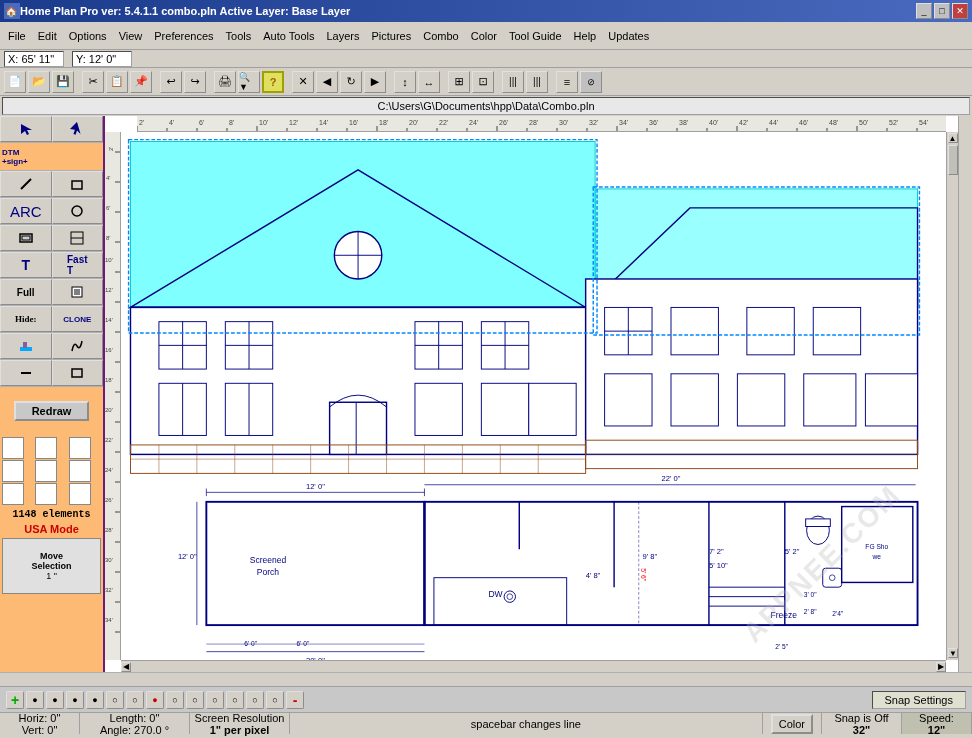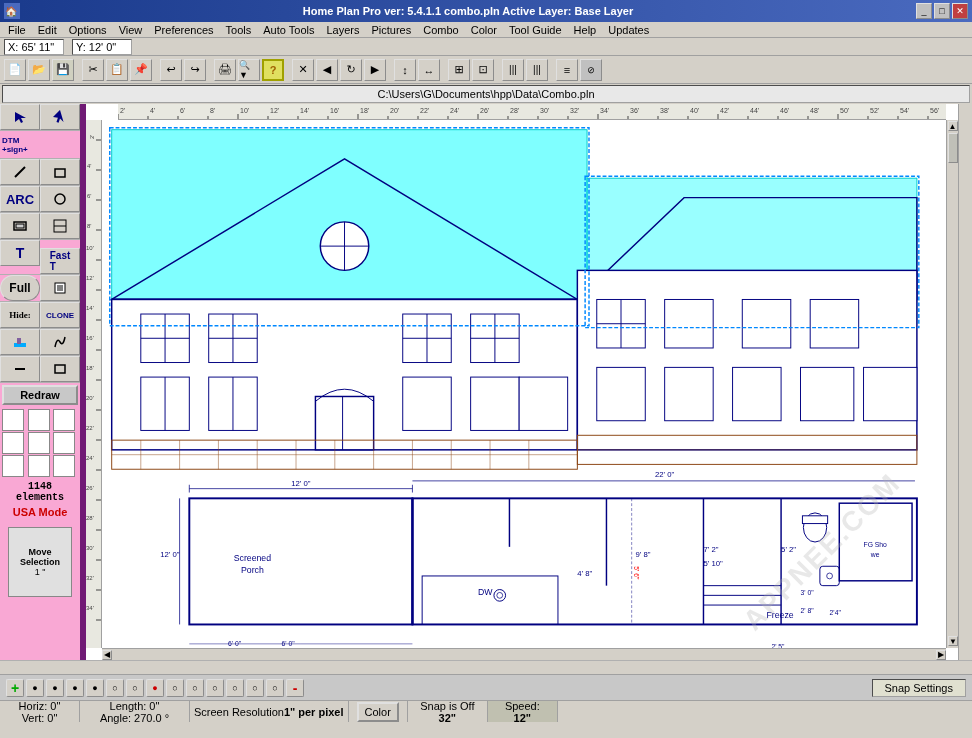--- a/index.html
+++ b/index.html
@@ -5,28 +5,28 @@
     * { margin: 0; padding: 0; box-sizing: border-box; }
     body { width: 972px; height: 738px; overflow: hidden; font-family: 'Arial', sans-serif; font-size: 11px; background: #d4d0c8; }
 
     
     #title-bar {
       height: 22px;
       background: linear-gradient(to right, #1a3a8c, #4a6abf);
       display: flex; align-items: center; justify-content: space-between;
       padding: 0 4px; color: white;
     }
-    #title-bar .title-text { flex: 1; text-align: center; font-size: 11px; font-weight: bold; }
+    #title-bar .title-text { flex: 1; text-align: left; font-size: 11px; font-weight: bold; }
     #title-bar .win-controls { display: flex; gap: 2px; }
     #title-bar .win-btn { width: 16px; height: 16px; background: #c0c0c0; border: 1px outset #e0e0e0; font-size: 9px; display: flex; align-items: center; justify-content: center; cursor: pointer; color: #000; }
     #title-bar .win-btn.close { background: #c04040; color: white; }
 
     
     #menu-bar {
-      height: 16px;
+      height: 28px;
       background: #d4d0c8;
       display: flex; align-items: center;
       border-bottom: 1px solid #a0a0a0;
       padding: 0 2px;
     }
     .menu-item { padding: 2px 6px; font-size: 11px; cursor: pointer; color: #000; }
 
     
     #coord-bar {
       height: 18px;
@@ -66,23 +66,23 @@
     }
 
     
     #main-area {
       display: flex;
       height: calc(738px - 22px - 20px - 18px - 28px - 18px - 26px - 28px);
     }
 
     
     #left-toolbar {
-      width: 86px;
-      background: #f9a8d4;
-      border-right: 6px solid #701a75;
+      width: 105px;
+      background: #fdba74;
+      border-right: 2px solid #701a75;
       display: flex; flex-direction: column;
       overflow: hidden;
     }
 
     .lt-row {
       display: flex;
       border-bottom: 1px solid #b0b0b0;
     }
     .lt-btn {
       flex: 1;
@@ -310,21 +310,21 @@
           </svg>
       </div>
       <div class="lt-btn">
         <svg width="14" height="14">
             <rect x="2" y="4" width="10" height="8" fill="none" stroke="#000" stroke-width="1.5"></rect>
           </svg>
       </div>
     </div>
 
     <div class="lt-row">
-      <div class="lt-btn" style="font-size:13px;font-weight:bold;color:#000080;">ARC</div>
+      <div class="lt-btn" style="font-size:15px;font-weight:normal;color:#000080;">ARC</div>
       <div class="lt-btn">
         <svg width="14" height="14">
             <circle cx="7" cy="7" r="5" fill="none" stroke="#000" stroke-width="1.5"></circle>
           </svg>
       </div>
     </div>
 
     <div class="lt-row">
       <div class="lt-btn">
         <svg width="14" height="14">
@@ -335,25 +335,25 @@
       <div class="lt-btn">
         <svg width="14" height="14">
             <rect x="1" y="1" width="12" height="12" fill="none" stroke="#000" stroke-width="1"></rect>
             <line x1="1" y1="7" x2="13" y2="7" stroke="#000" stroke-width="1"></line>
           </svg>
       </div>
     </div>
 
     <div class="lt-row">
       <div class="lt-btn" style="font-size:14px;font-weight:bold;color:#000080;">T</div>
-      <div class="lt-btn" style="font-size:10px;color:#000080;font-weight:bold;margin-top:8px;">Fast<br>T</div>
-    </div>
-
-    <div class="lt-row">
-      <div class="lt-btn" style="font-size:12px;font-weight:bold;border-radius:13px;">Full</div>
+      <div class="lt-btn" style="font-size:10px;color:#000080;font-weight:bold;">Fast<br>T</div>
+    </div>
+
+    <div class="lt-row">
+      <div class="lt-btn" style="font-size:10px;font-weight:bold;">Full</div>
       <div class="lt-btn" style="font-size:9px;">
         <svg width="14" height="14">
             <rect x="2" y="2" width="10" height="10" fill="white" stroke="#000" stroke-width="1"></rect>
             <line x1="4" y1="5" x2="10" y2="5" stroke="#000" stroke-width="1"></line>
             <line x1="4" y1="7" x2="10" y2="7" stroke="#000" stroke-width="1"></line>
             <line x1="4" y1="9" x2="10" y2="9" stroke="#000" stroke-width="1"></line>
           </svg>
       </div>
     </div>
 
@@ -382,41 +382,41 @@
             <line x1="2" y1="7" x2="12" y2="7" stroke="#000" stroke-width="2"></line>
           </svg>
       </div>
       <div class="lt-btn">
         <svg width="14" height="14">
             <rect x="2" y="3" width="10" height="8" fill="none" stroke="#000" stroke-width="1.5"></rect>
           </svg>
       </div>
     </div>
 
-    <div style="padding:2px;">
+    <div style="padding:14px;">
       <div class="lt-btn" style="width:100%;font-weight:bold;font-size:11px;background:#c8c8c8;border:2px outset #e0e0e0;height:20px;">Redraw</div>
     </div>
 
     <div style="display:grid;grid-template-columns:1fr 1fr 1fr;gap:1px;padding:2px;">
       <div style="width:22px;height:22px;background:white;border:1px solid #888;"></div>
       <div style="width:22px;height:22px;background:white;border:1px solid #888;"></div>
       <div style="width:22px;height:22px;background:white;border:1px solid #888;"></div>
       <div style="width:22px;height:22px;background:white;border:1px solid #888;"></div>
       <div style="width:22px;height:22px;background:white;border:1px solid #888;"></div>
       <div style="width:22px;height:22px;background:white;border:1px solid #888;"></div>
       <div style="width:22px;height:22px;background:white;border:1px solid #888;"></div>
       <div style="width:22px;height:22px;background:white;border:1px solid #888;"></div>
       <div style="width:22px;height:22px;background:white;border:1px solid #888;"></div>
     </div>
 
     <div style="text-align:center;font-size:10px;font-weight:bold;padding:2px;font-family:Liberation Mono, monospace;">1148 elements</div>
 
     <div style="text-align:center;font-size:11px;font-weight:bold;color:#cc0000;padding:1px;">USA Mode</div>
 
-    <div style="padding:19px 2px;border:1px solid #888;margin:8px;background:#e0e0e0;">
+    <div style="padding:12px 2px;border:1px solid #888;margin:2px;background:#e0e0e0;">
       <div style="font-size:9px;font-weight:bold;text-align:center;">Move<br>Selection</div>
       <div style="font-size:9px;text-align:center;">1 "</div>
     </div>
   </div>
 
   <div id="canvas-area" style="position:relative;flex:1;overflow:hidden;background:white;">
 
     <div id="ruler-h" style="position:absolute;top:0;left:16px;right:12px;height:16px;background:#e8e8e0;border-bottom:1px solid #a0a0a0;overflow:hidden;">
       <svg width="100%" height="16" style="position:absolute;top:0;left:0;">
 
@@ -744,23 +744,26 @@
 
 <div id="status-bar" style="height:22px;background:#d4d0c8;border-top:1px solid #a0a0a0;display:flex;align-items:stretch;font-size:11px;">
   <div class="status-section" style="min-width:80px;flex-direction:column;justify-content:center;gap:0;padding:1px 4px;">
     <span>Horiz: 0"</span>
     <span>Vert: 0"</span>
   </div>
   <div class="status-section" style="min-width:110px;flex-direction:column;justify-content:center;gap:0;padding:1px 4px;">
     <span>Length:  0"</span>
     <span>Angle:  270.0 °</span>
   </div>
-  <div class="status-section" style="min-width:100px;flex-direction:row;justify-content:center;gap:0;padding:1px 4px;">
+  <div class="status-section" style="min-width:100px;flex-direction:column;justify-content:center;gap:0;padding:1px 4px;">
     <span>Screen Resolution</span>
     <span style="font-weight:bold;">1" per pixel</span>
+  </div>
+  <div class="status-section" style="flex:1;justify-content:center;">
+    <span>spacebar changes line</span>
   </div>
   <div class="status-section" style="cursor:pointer;">
     <div style="background:#d4d0c8;border:2px outset #e0e0e0;padding:2px 6px;cursor:pointer;">Color</div>
   </div>
   <div class="status-section" style="min-width:80px;flex-direction:column;justify-content:center;gap:0;padding:1px 4px;">
     <span>Snap is Off</span>
     <span style="font-weight:bold;">32"</span>
   </div>
   <div class="status-section" style="min-width:70px;flex-direction:column;justify-content:center;gap:0;padding:1px 4px;background:#c0c0b0;">
     <span>Speed:</span>

